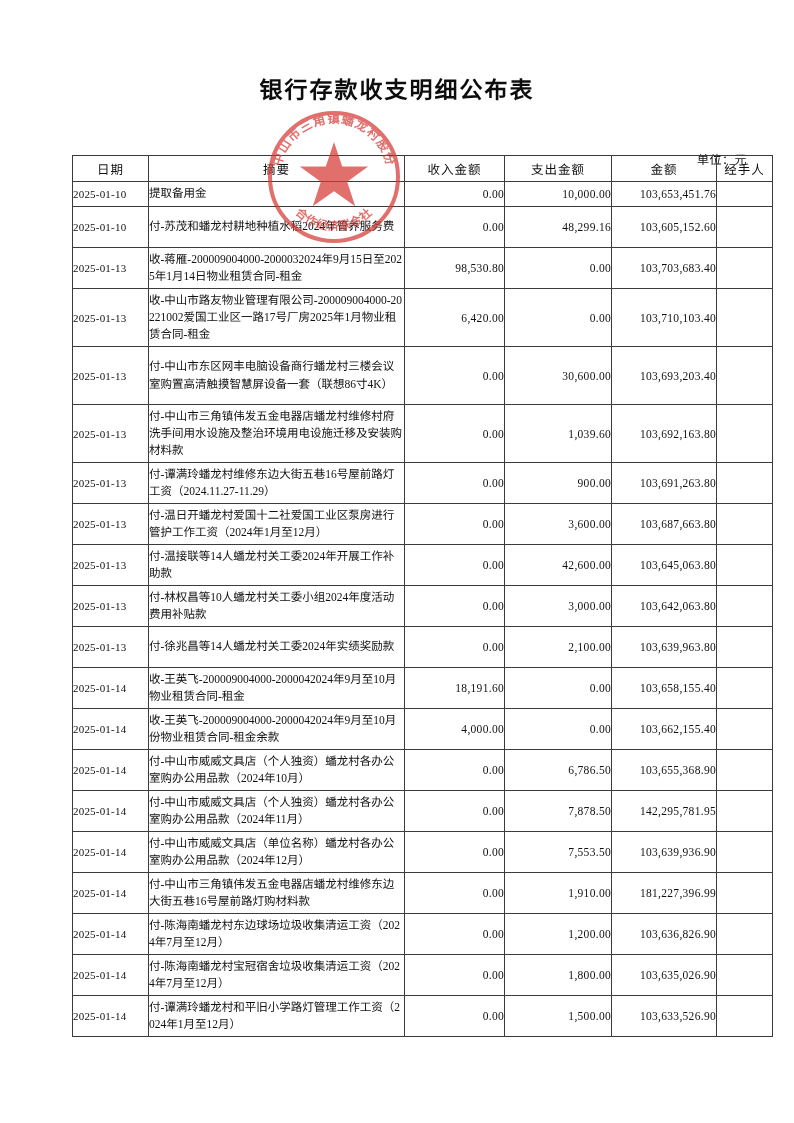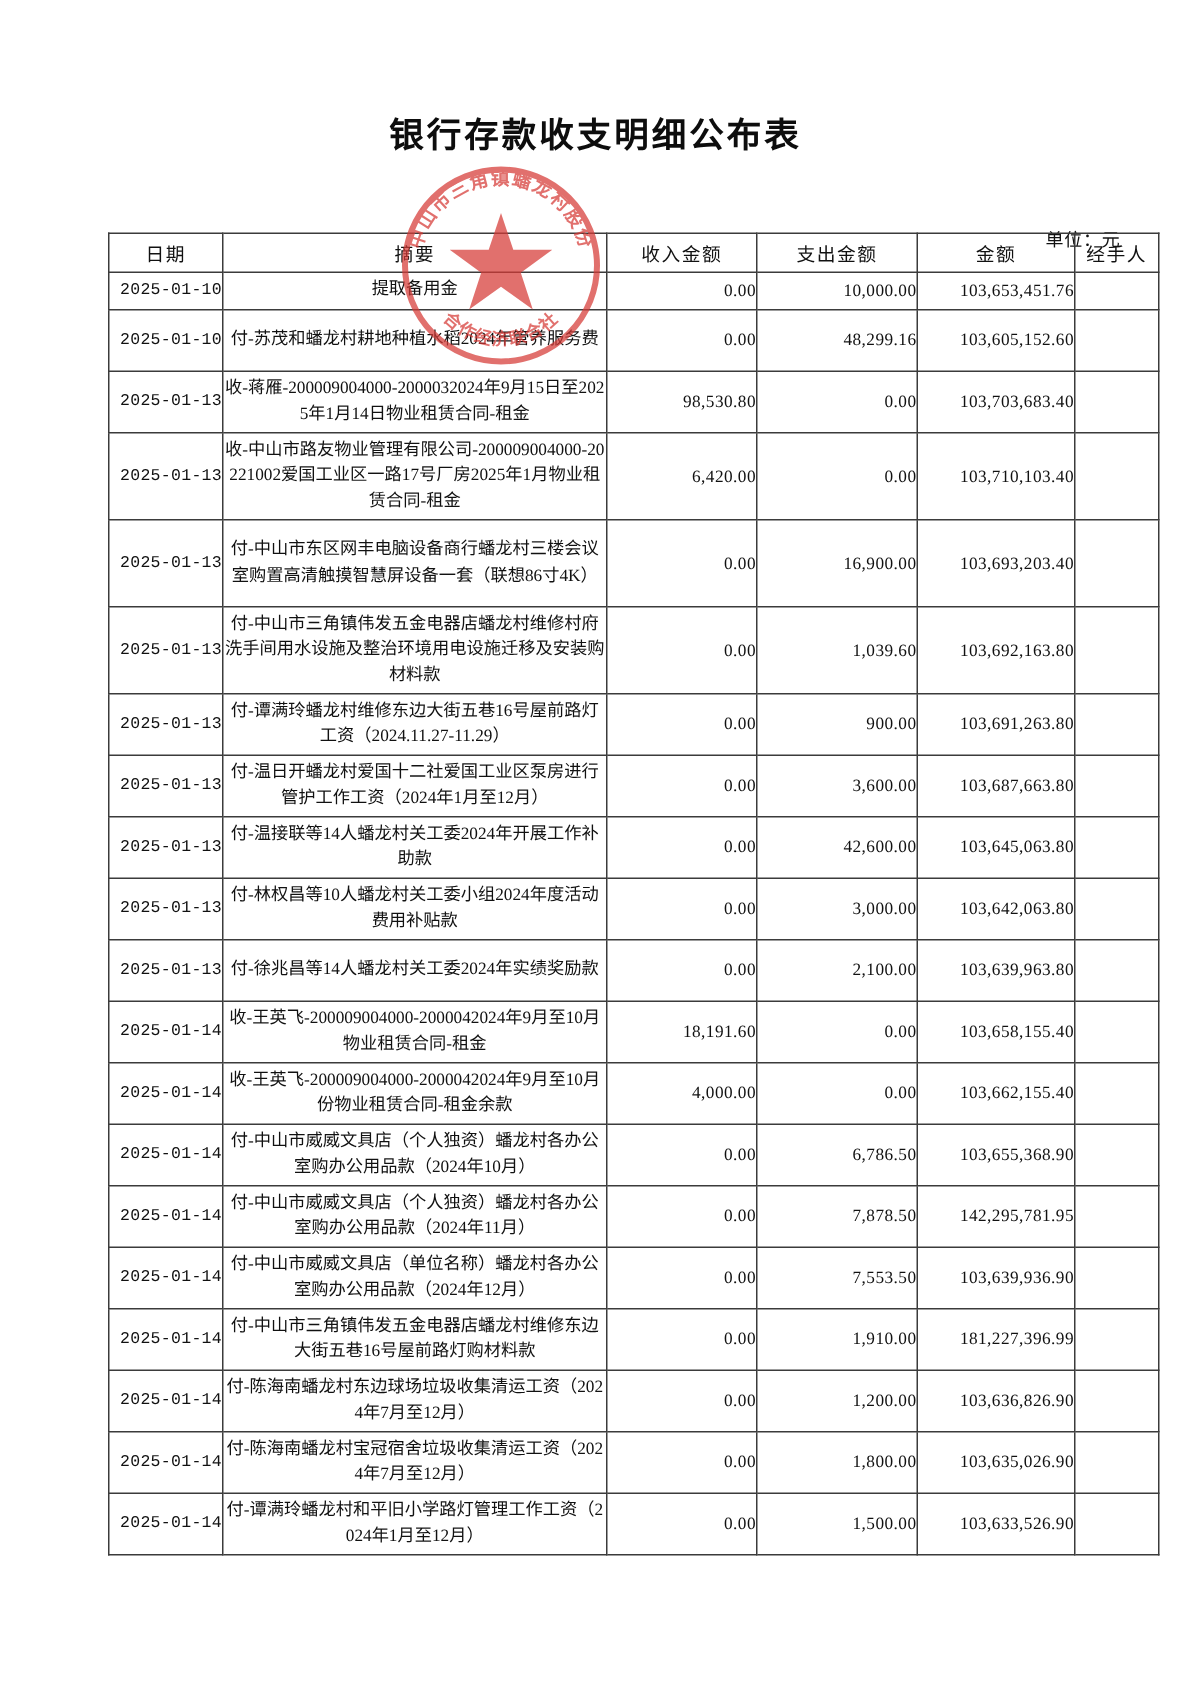--- a/index.html
+++ b/index.html
@@ -104,28 +104,28 @@
   }
   
   col.c-date  { width: 76px; }
   col.c-desc  { width: 256px; }
   col.c-in    { width: 100px; }
   col.c-out   { width: 107px; }
   col.c-bal   { width: 105px; }
   col.c-oper  { width: 56px; }
 
   td.date {
-    text-align: right;
+    text-align: left;
     font-size: 11px;
     letter-spacing: 0.2px;
     white-space: nowrap;
-    font-family: Liberation Mono, monospace;
+    font-family: Liberation Serif, serif;
   }
   td.desc {
-    text-align: center;
+    text-align: left;
     padding: 3px 5px 3px 6px;
     line-height: 1.5;
     font-size: 11.5px;
     word-break: break-all;
   }
   td.num {
     text-align: right;
     padding-right: 4px;
     vertical-align: bottom;
     padding-bottom: 3px;
@@ -245,21 +245,21 @@
             <td class="desc">收-中山市路友物业管理有限公司-200009004000-20221002爱国工业区一路17号厂房2025年1月物业租赁合同-租金</td>
             <td class="num">6,420.00</td>
             <td class="num">0.00</td>
             <td class="num">103,710,103.40</td>
             <td class="oper"></td>
           </tr>
           <tr class="r3">
             <td class="date">2025-01-13</td>
             <td class="desc">付-中山市东区网丰电脑设备商行蟠龙村三楼会议室购置高清触摸智慧屏设备一套（联想86寸4K）</td>
             <td class="num">0.00</td>
-            <td class="num">16,900.00</td>
+            <td class="num">30,600.00</td>
             <td class="num">103,693,203.40</td>
             <td class="oper"></td>
           </tr>
           <tr class="r3">
             <td class="date">2025-01-13</td>
             <td class="desc">付-中山市三角镇伟发五金电器店蟠龙村维修村府洗手间用水设施及整治环境用电设施迁移及安装购材料款</td>
             <td class="num">0.00</td>
             <td class="num">1,039.60</td>
             <td class="num">103,692,163.80</td>
             <td class="oper"></td>

